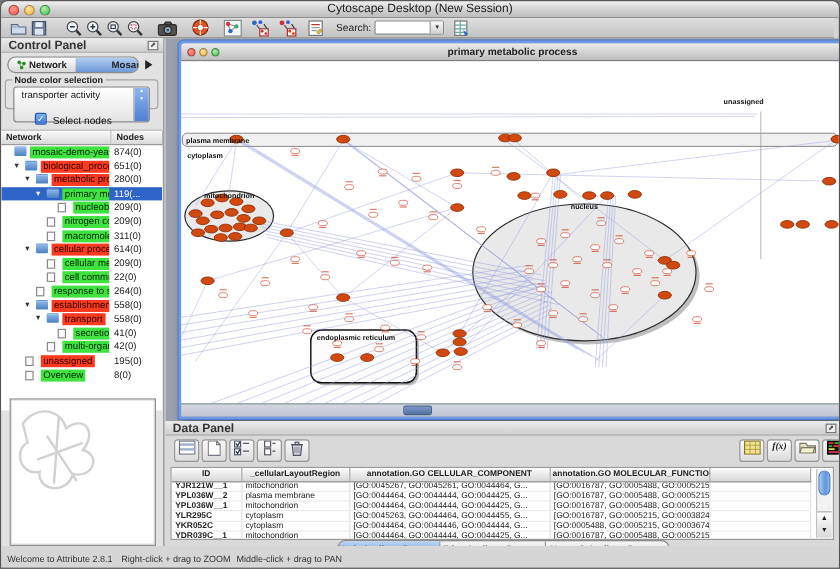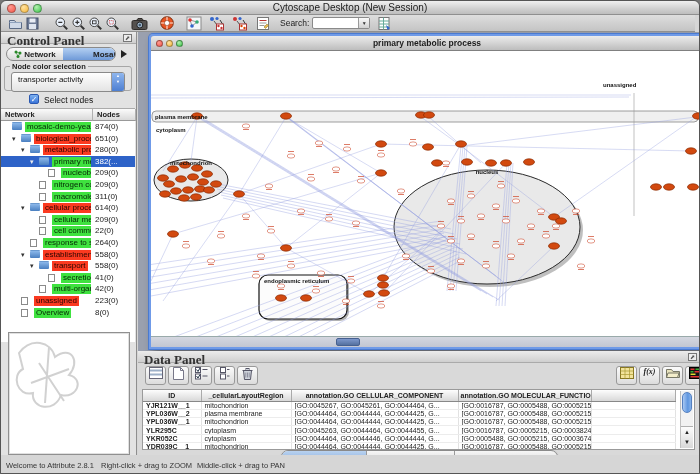--- a/index.html
+++ b/index.html
@@ -26,32 +26,32 @@
   .tsep{width:6px;}
   .search-label{font-size:8.5px;color:#222;margin-left:9px;margin-right:3px;}
   .search-box{width:58px;height:12px;background:#fff;border:1px solid #8a8a8a;border-radius:2px;position:relative;}
   .search-box .drop{position:absolute;right:0;top:0;bottom:0;width:11px;background:linear-gradient(#fafafa,#d0d0d0);
     border-left:1px solid #9a9a9a;font-size:5px;color:#333;text-align:center;line-height:11px;}
   
   .control-panel{position:absolute;left:0;top:31px;width:136px;height:425px;
     background:#e2e2e2;border-right:1px solid #8e8e8e;}
   .panel-header{position:absolute;left:0;right:0;top:0;height:12px;
     background:linear-gradient(#ececec,#cfcfcf);border-bottom:1px solid #aaa;}
-  .panel-header .ph-title{position:absolute;left:6px;top:1px;font-size:13px;font-weight:bold;color:#333;font-family:Liberation Serif, serif;}
+  .panel-header .ph-title{position:absolute;left:6px;top:1px;font-size:10px;font-weight:bold;color:#333;}
   .float-icon{position:absolute;right:4px;top:2px;width:9px;height:8px;border:1px solid #777;background:#eee;font-size:6px;line-height:6px;text-align:center;color:#555;}
   .cp-tabs{position:absolute;left:5px;top:15px;height:14px;display:flex;
     border:1px solid #8a8a8a;border-radius:7px;overflow:hidden;background:linear-gradient(#fdfdfd,#d8d8d8);}
   .cp-tab{width:56px;text-align:center;font-size:8px;font-weight:bold;color:#222;line-height:13px;}
   .cp-tab.sel{background:linear-gradient(#b3cff2,#6f9ad8);width:52px;padding-left:30px;}
   .cp-tab .mini{display:inline-block;vertical-align:-1px;margin-right:2px;}
   .cp-tab-arrow{position:absolute;left:120px;top:18px;width:0;height:0;
     border-left:6px solid #222;border-top:4px solid transparent;border-bottom:4px solid transparent;}
   .groupbox{position:absolute;left:3px;right:4px;top:34px;height:25px;border:1px solid #a6a6a6;border-radius:3px;}
   .groupbox .legend{position:absolute;top:-5px;left:5px;background:#e2e2e2;padding:0 2px;font-size:7.5px;font-weight:bold;color:#222;}
-  .dropdown{position:absolute;left:6px;right:6px;top:5px;height:20px;background:linear-gradient(#ffffff,#e4e4e4);
+  .dropdown{position:absolute;left:6px;right:6px;top:5px;height:30px;background:linear-gradient(#ffffff,#e4e4e4);
     border:1px solid #8a8a8a;border-radius:3px;}
   .dropdown .val{position:absolute;left:6px;top:2px;font-size:8px;color:#111;}
   .dropdown .stepper{position:absolute;right:0;top:0;bottom:0;width:13px;border-left:1px solid #9a9a9a;
     background:linear-gradient(#8fb6ee,#4d7fd2);border-radius:0 2px 2px 0;color:#fff;font-size:4px;line-height:6px;text-align:center;}
   .checkrow{position:absolute;left:28px;top:62px;height:11px;}
   .checkbox{position:absolute;left:0;top:0;width:10px;height:10px;border-radius:2px;
     background:linear-gradient(#7fb2f0,#3a74d8);border:1px solid #2a58b0;color:#fff;font-size:8px;line-height:9px;text-align:center;}
   .checklabel{position:absolute;left:15px;top:1px;font-size:8.5px;color:#111;white-space:nowrap;}
   .tree-wrap{position:absolute;left:0;right:1px;top:76px;height:234px;background:#fff;border-top:1px solid #aaa;}
   .tree-head{position:absolute;left:0;right:0;top:0;height:12px;}
@@ -310,21 +310,21 @@
           <div class="trow">
             <span class="exp" style="left:20px">▾</span>
             <span class="nicon folder" style="left:29px"></span>
             <span class="lbl red" style="left:42px;max-width:48px">metabolic process</span>
             <span class="cnt">280(0)</span>
           </div>
           <div class="trow sel">
             <span class="exp" style="left:29px">▾</span>
             <span class="nicon folder" style="left:38px"></span>
             <span class="lbl green" style="left:51px;max-width:39px">primary metabo</span>
-            <span class="cnt">382(...</span>
+            <span class="cnt">119(...</span>
           </div>
           <div class="trow">
             <span class="exp" style="left:38px"></span>
             <span class="nicon file" style="left:47px"></span>
             <span class="lbl green" style="left:60px;max-width:30px">nucleobase-</span>
             <span class="cnt">209(0)</span>
           </div>
           <div class="trow">
             <span class="exp" style="left:29px"></span>
             <span class="nicon file" style="left:38px"></span>
@@ -382,21 +382,21 @@
           <div class="trow">
             <span class="exp" style="left:29px"></span>
             <span class="nicon file" style="left:38px"></span>
             <span class="lbl green" style="left:51px;max-width:39px">multi-organism pro</span>
             <span class="cnt">42(0)</span>
           </div>
           <div class="trow">
             <span class="exp" style="left:11px"></span>
             <span class="nicon file" style="left:20px"></span>
             <span class="lbl red" style="left:33px;max-width:57px">unassigned</span>
-            <span class="cnt">223(0)</span>
+            <span class="cnt">195(0)</span>
           </div>
           <div class="trow">
             <span class="exp" style="left:11px"></span>
             <span class="nicon file" style="left:20px"></span>
             <span class="lbl green" style="left:33px;max-width:57px">Overview</span>
             <span class="cnt">8(0)</span>
           </div>
         </div>
     </div>
     <div class="birdseye">

